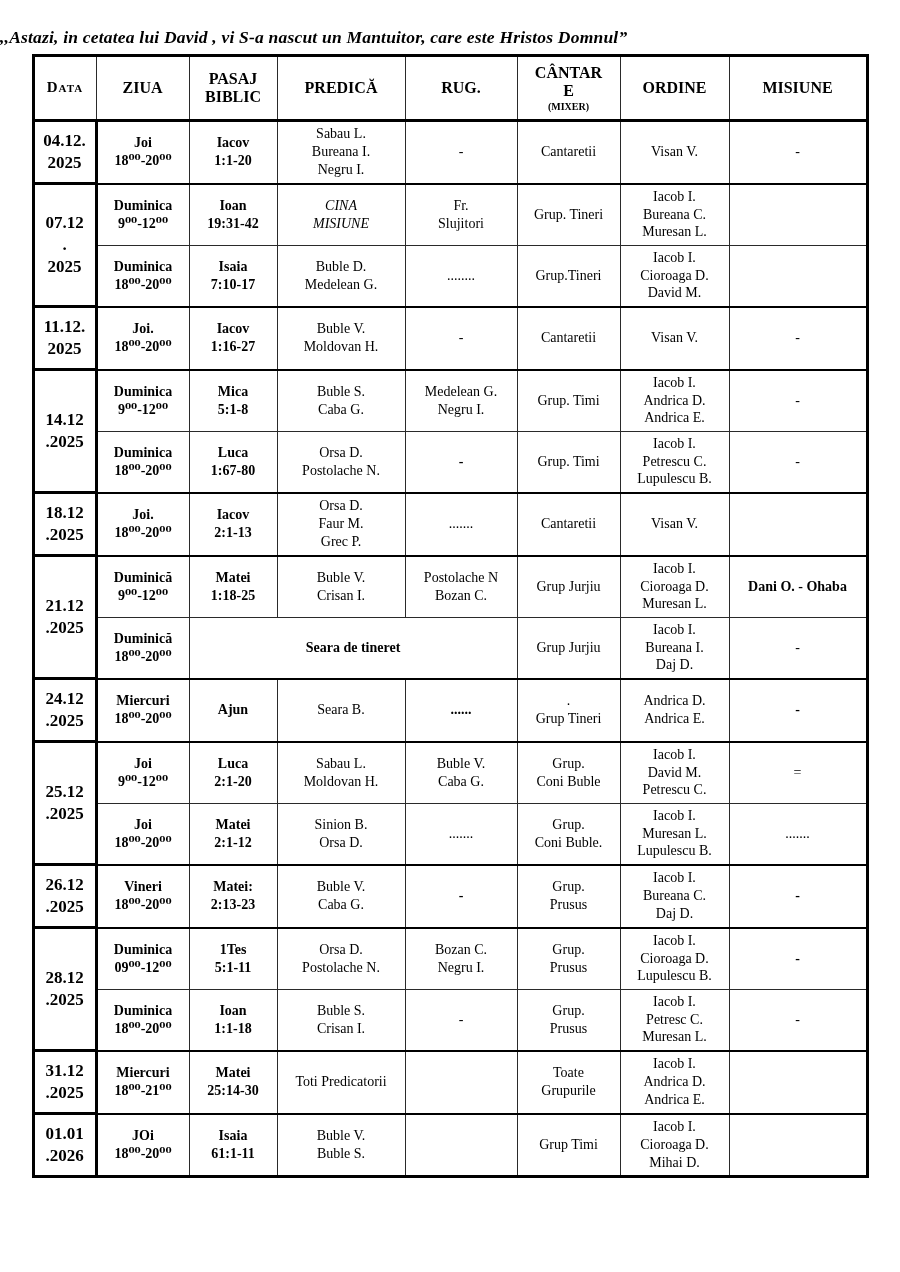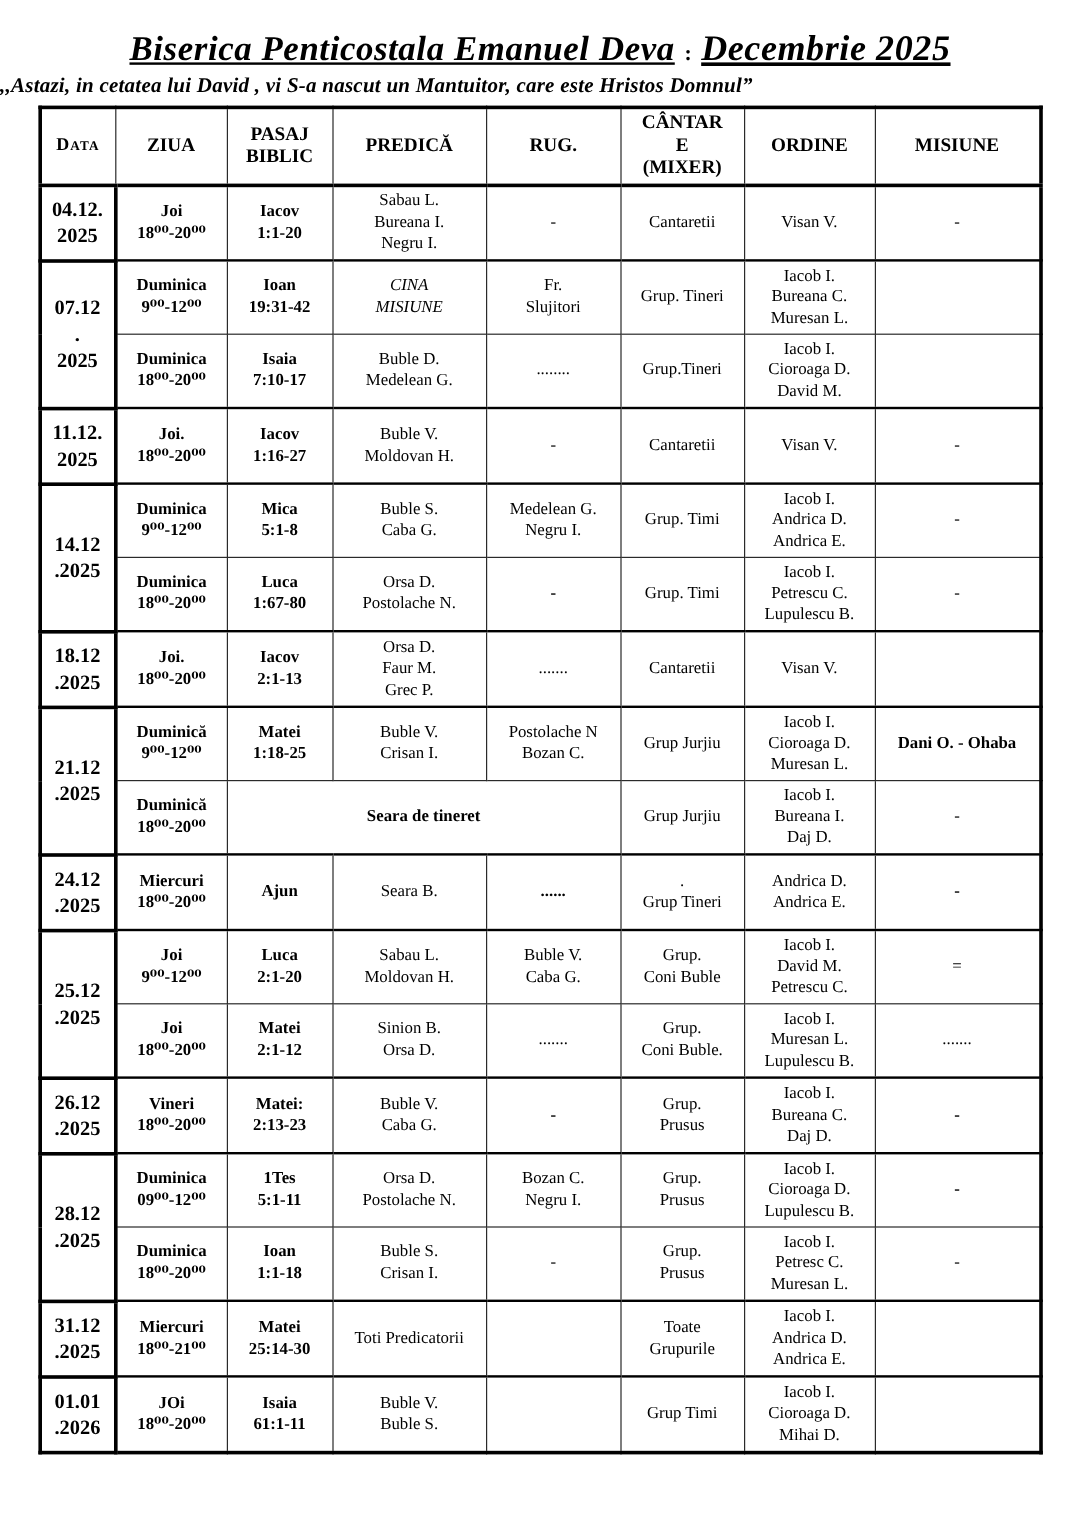--- a/index.html
+++ b/index.html
@@ -23,42 +23,37 @@
   .sched th,.sched td{
     border:1.5px solid #2a2a2a;
     text-align:center;vertical-align:middle;
     padding:3px 2px;overflow:hidden;
   }
   .sched th{
     font-weight:bold;font-size:16px;height:56px;line-height:1.15;
     border-bottom:3px solid #000;border-top:2px solid #000;
   }
   .sched th.h-data{font-size:15px;font-variant:small-caps;letter-spacing:1px;}
-  .sched th .small-line{font-size:16px;font-weight:bold;}
+  .sched th .small-line{font-size:10px;font-weight:bold;}
   .sched td{font-size:14px;line-height:1.28;height:54px;}
   td.date{
     border:3px solid #000;font-weight:bold;font-size:17px;line-height:1.3;
   }
   tr.group-start > td{border-top:2.5px solid #000;}
   tr.group-inner > td{border-top:1px solid #8a8a8a;}
   .c-ziua,.c-pasaj{font-weight:bold;}
   .cell-bold{font-weight:bold;}
   .cell-bold-italic{font-weight:normal;font-style:italic;}
   .cell-big{font-weight:bold;font-size:22px;margin-left:40px;}
   .cell-line{min-height:2px;}
 </style>
 </head>
 <body>
 
 <div class="page">
-  <div class="title-line">
-    <span class="title-church">Biserica Penticostala Emanuel Deva</span>
-    <span class="title-sep">:</span>
-    <span class="title-month">Decembrie 2025</span>
-  </div>
   <div class="subtitle">,,Astazi, in cetatea lui David , vi S-a nascut un Mantuitor, care este Hristos Domnul”</div>
 
   <table class="sched">
     <colgroup>
       <col style="width:63px">
         <col style="width:93px">
         <col style="width:88px">
         <col style="width:128px">
       <col style="width:112px">
         <col style="width:103px">

